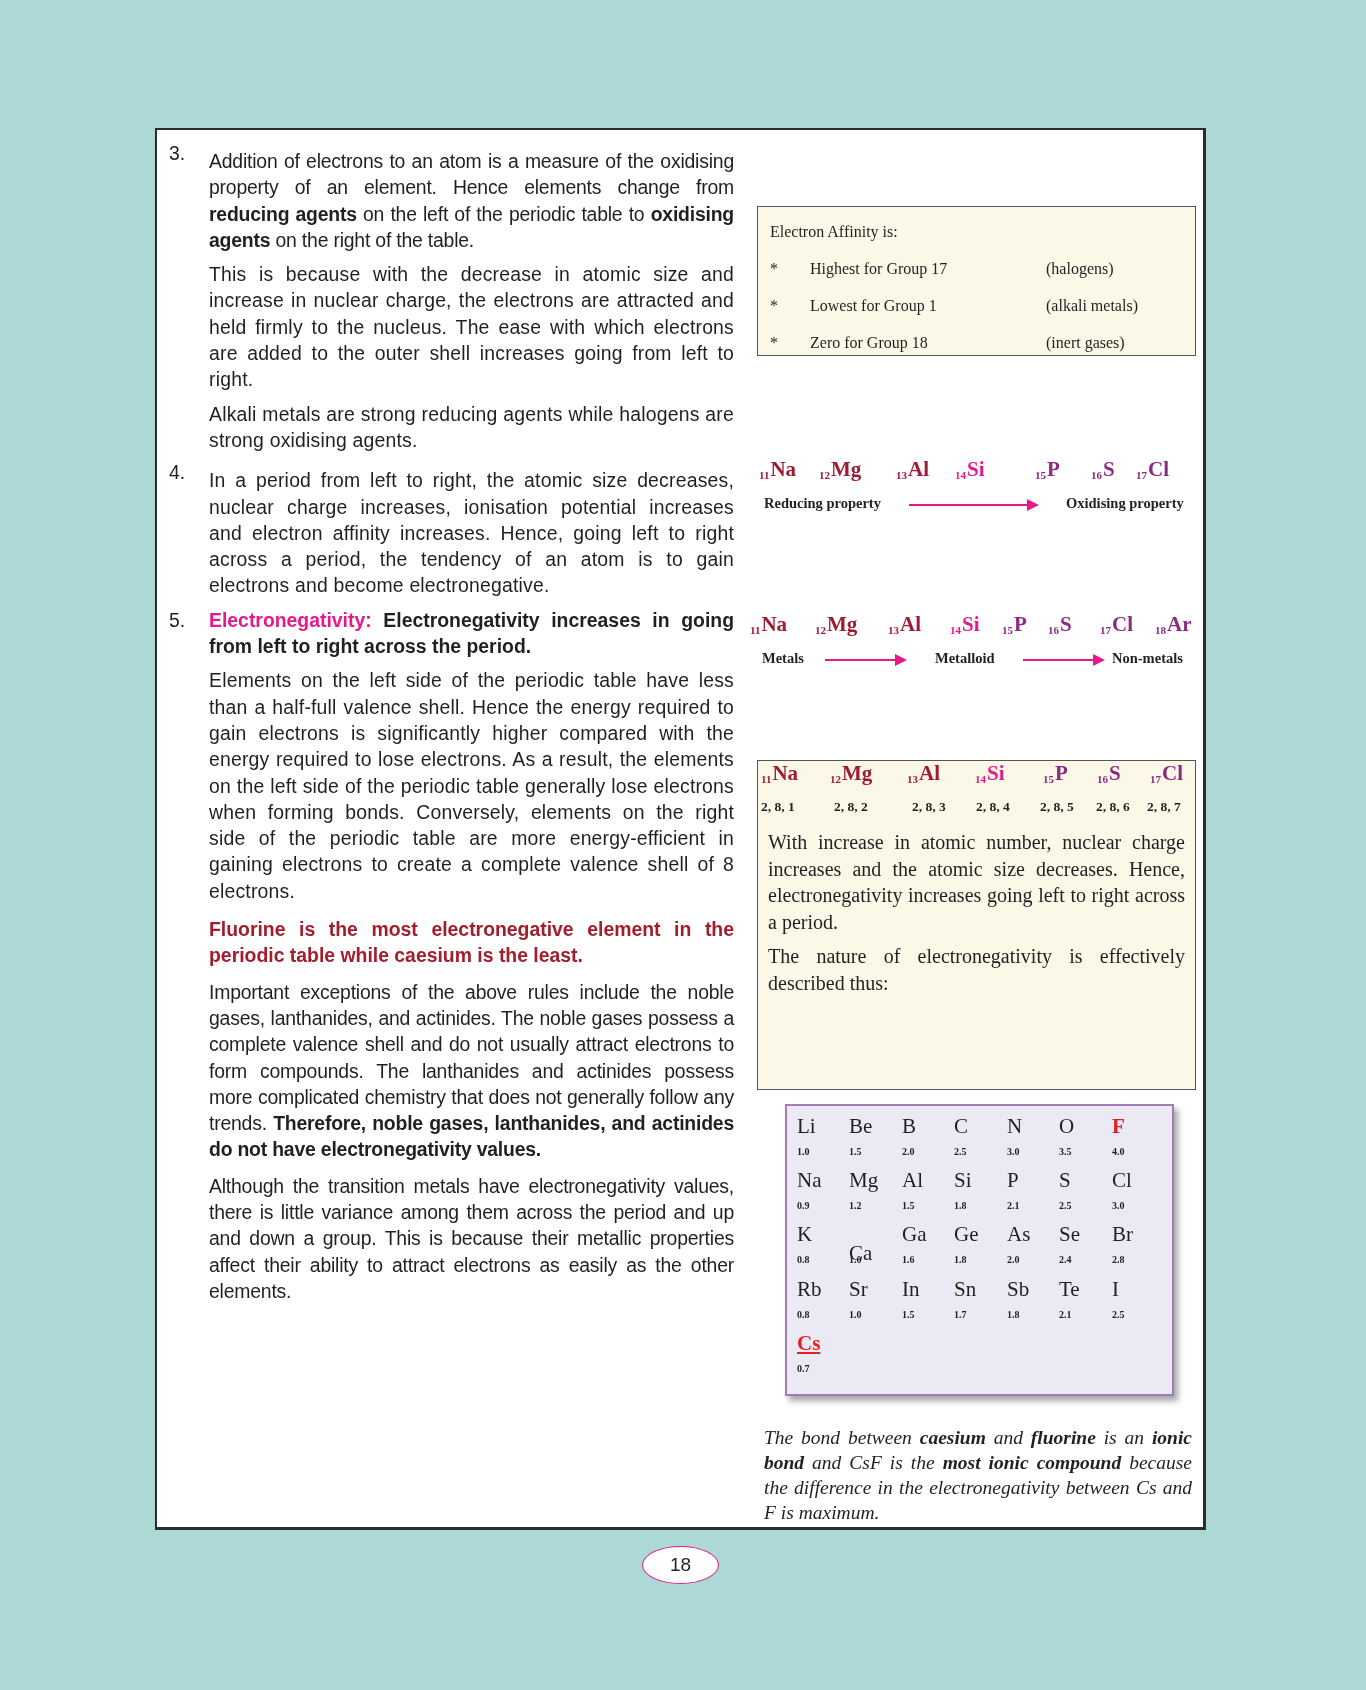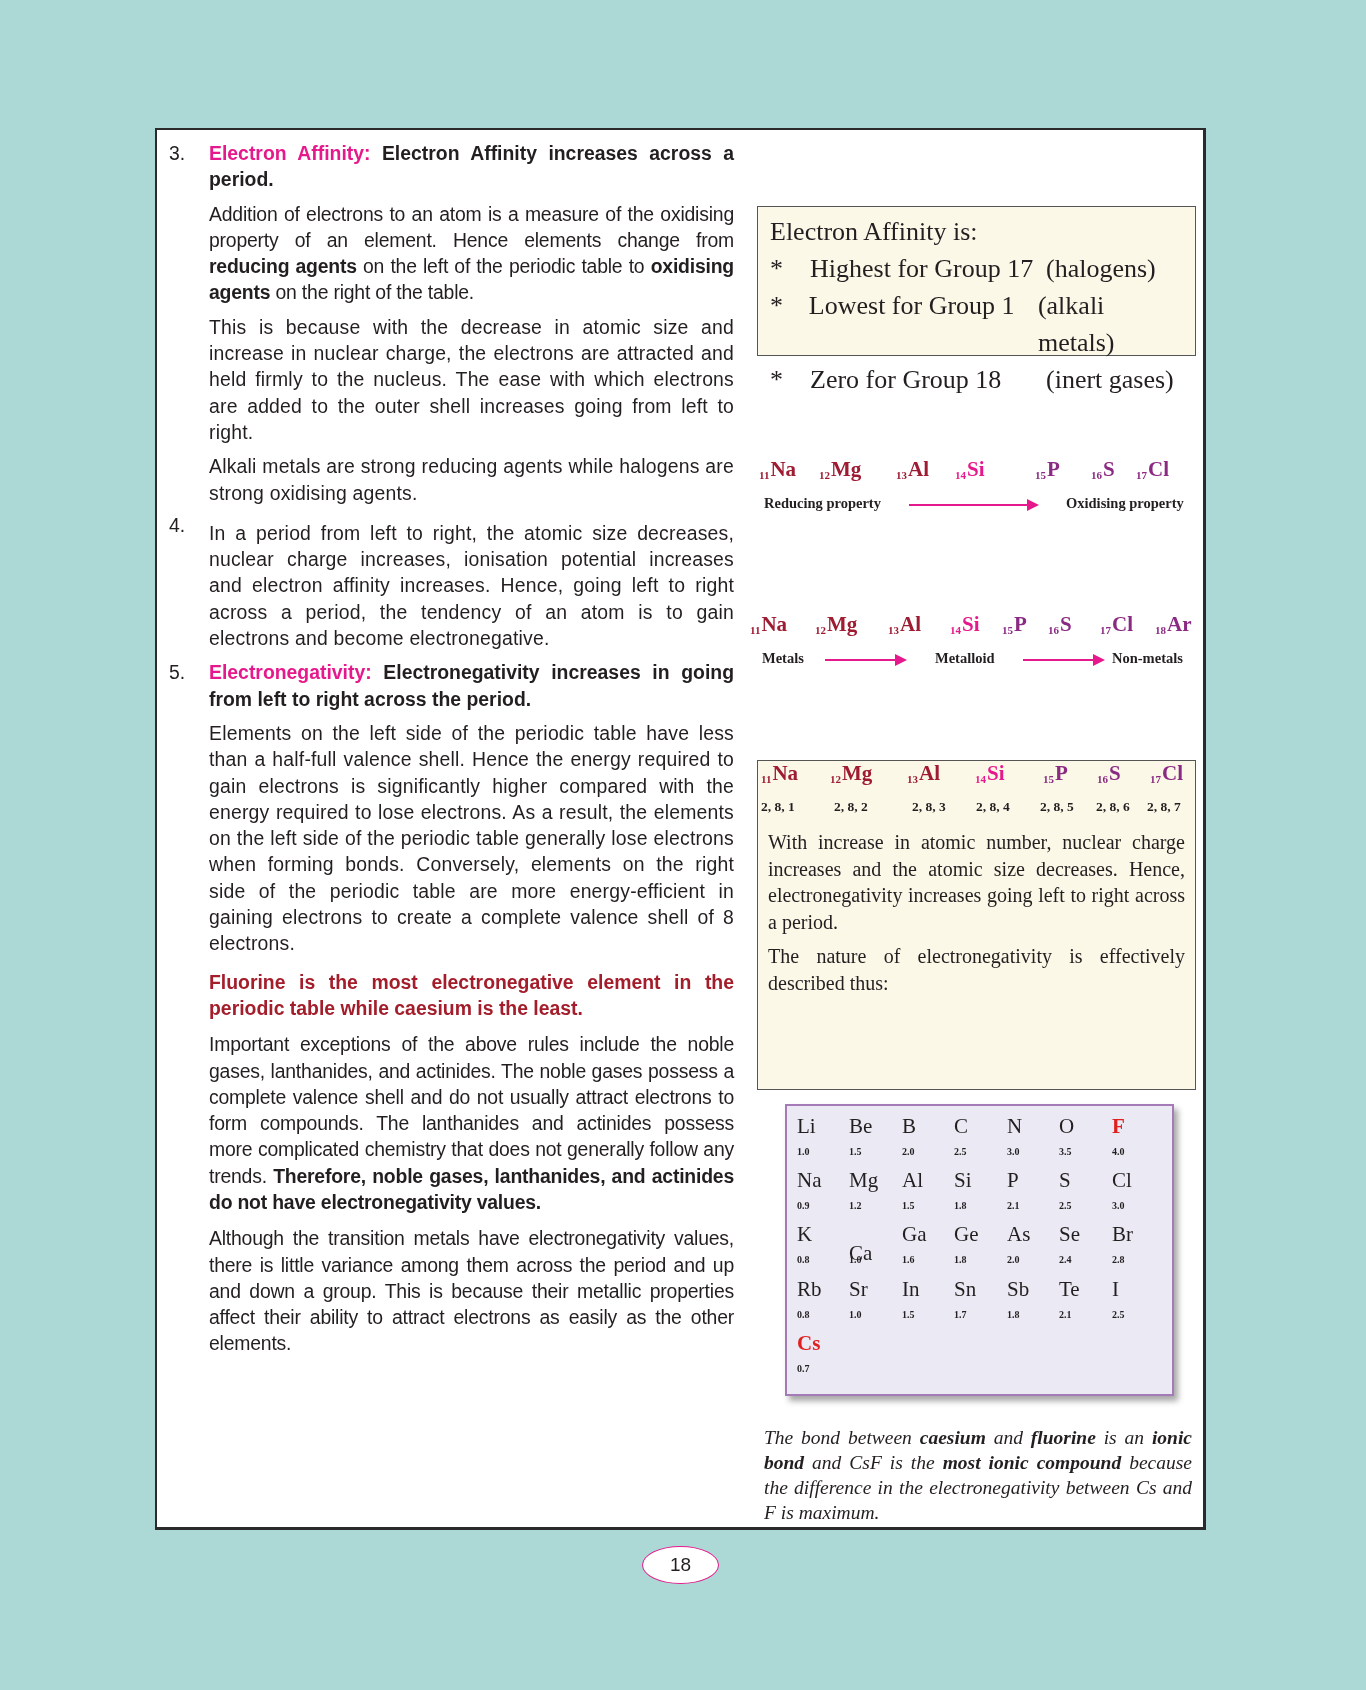--- a/index.html
+++ b/index.html
@@ -42,21 +42,21 @@
   b { font-weight: bold; }
   .ea-box {
     position: absolute;
     left: 600px; top: 76px;
     width: 439px; height: 150px;
     background: #fbf8e8;
     border: 1.5px solid #555;
     box-sizing: border-box;
     padding: 6px 12px;
     font-family: "Liberation Serif", serif;
-    font-size: 26px;
+    font-size: 16px;
     line-height: 37px;
   }
   .ea-row { display: flex; }
   .ea-star { width: 40px; }
   .ea-main { width: 236px; }
 
   .elem-row {
     position: absolute;
     font-family: "Liberation Serif", serif;
     font-weight: bold;
@@ -166,21 +166,20 @@
 </head>
 <body>
 
 <div class="page">
 
   <div class="left">
 
     <div class="item">
       <div class="num">3.</div>
       <div class="item-body">
-        <p class="head"><span class="pink">Electron Affinity:</span><span> Electron Affinity increases across a period.</span></p>
         <p class="para tight"><span>Addition of electrons to an atom is a measure of the oxidising property of an element. Hence elements change from </span><b>reducing agents</b><span> on the left of the periodic table to </span><b>oxidising agents</b><span> on the right of the table.</span></p>
         <p class="para">This is because with the decrease in atomic size and increase in nuclear charge, the electrons are attracted and held firmly to the nucleus. The ease with which electrons are added to the outer shell increases going from left to right.</p>
         <p class="para">Alkali metals are strong reducing agents while halogens are strong oxidising agents.</p>
       </div>
     </div>
 
     <div class="item" style="margin-top:6px">
       <div class="num">4.</div>
       <div class="item-body">
         <p class="para">In a period from left to right, the atomic size decreases, nuclear charge increases, ionisation potential increases and electron affinity increases. Hence, going left to right across a period, the tendency of an atom is to gain electrons and become electronegative.</p>
@@ -321,20 +320,20 @@
       <span class="pt-sym" style="left: 115px; top: 171px;">In</span>
       <span class="pt-val" style="left: 115px; top: 203px;">1.5</span>
       <span class="pt-sym" style="left: 167px; top: 171px;">Sn</span>
       <span class="pt-val" style="left: 167px; top: 203px;">1.7</span>
       <span class="pt-sym" style="left: 220px; top: 171px;">Sb</span>
       <span class="pt-val" style="left: 220px; top: 203px;">1.8</span>
       <span class="pt-sym" style="left: 272px; top: 171px;">Te</span>
       <span class="pt-val" style="left: 272px; top: 203px;">2.1</span>
       <span class="pt-sym" style="left: 325px; top: 171px;">I</span>
       <span class="pt-val" style="left: 325px; top: 203px;">2.5</span>
-      <span class="pt-sym hl" style="left: 10px; top: 225px;">Cs</span>
+      <span class="pt-sym hl" style="left: 10px; top: 225px; text-decoration: underline;">Cs</span>
       <span class="pt-val" style="left: 10px; top: 257px;">0.7</span>
     </div>
 
   <div class="caption"><span>The bond between </span><b>caesium</b><span> and </span><b>fluorine</b><span> is an </span><b>ionic bond</b><span> and CsF is the </span><b>most ionic compound</b><span> because the difference in the electronegativity between Cs and F is maximum.</span></div>
 </div>
 
 <div class="page-num">18</div>
 
 </body></html>

